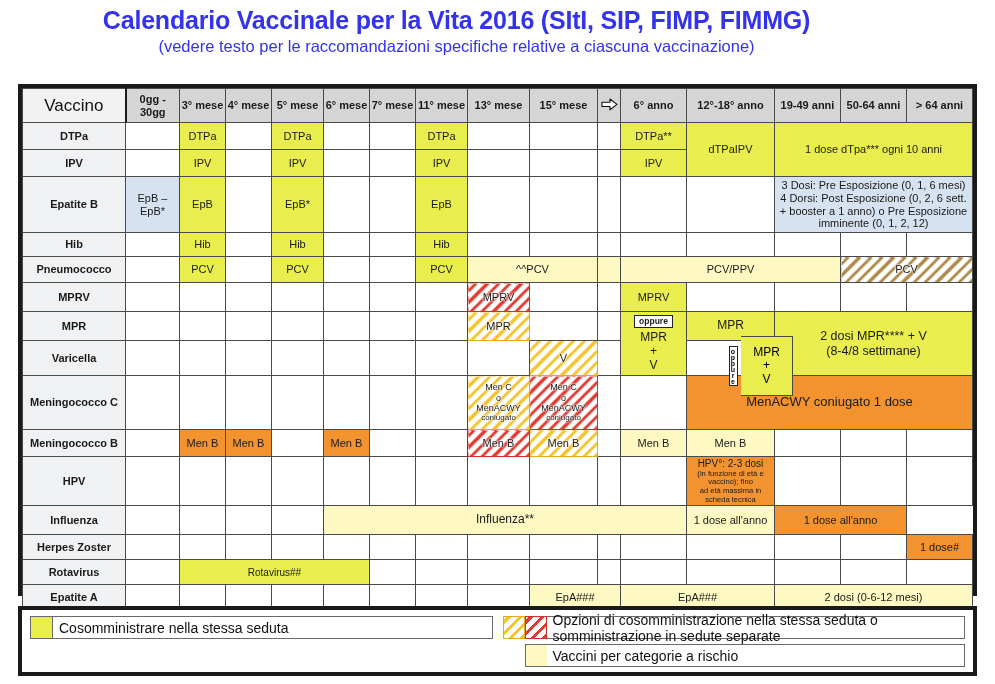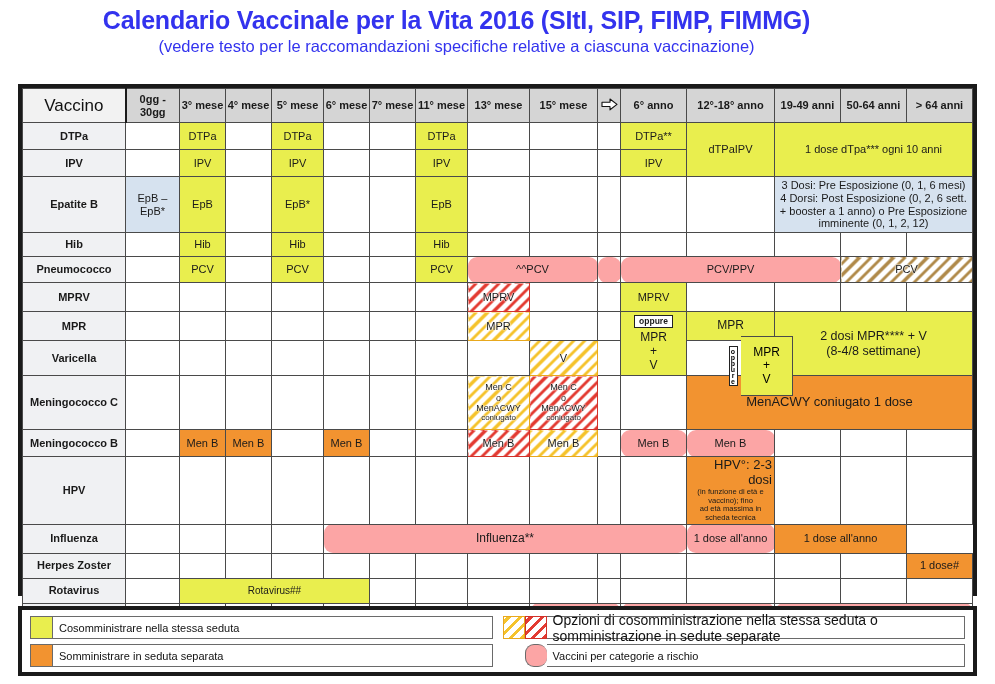--- a/index.html
+++ b/index.html
@@ -79,21 +79,21 @@
     font-weight: bold;
     font-size: 11.5px;
     text-align: left;
     padding-left: 7px;
     border-right: 2.5px solid #1a1a1a;
   }
 
   
   .f-yellow  { background: #e9ee4e; }
   .f-orange  { background: #f29330; }
-  .f-purple  { background: #fca5a5; border-radius: 9px; }
+  .f-purple  { background: #fef9c3; }
   .f-blue    { background: #d6e2ef; }
   .f-white   { background: #ffffff; }
 
   
   .h-yellow {
     background-color: #ffffff;
     background-image: repeating-linear-gradient(
       -45deg, #f5c32c 0 3px, #ffffff 3px 8px);
     border:1.6px solid #e8a81e !important;
   }
@@ -161,21 +161,21 @@
     border:1.6px solid #6a6a6a;
     height:23px;
   }
   .swatch { width:22px; flex:0 0 22px; border-right:1.6px solid #6a6a6a; }
   .swatch-pair { display:flex; flex:0 0 44px; }
   .swatch-pair .sw { width:22px; }
   .legend-label {
     flex:1;
     display:flex; align-items:center;
     padding-left:6px;
-    font-size:11px;
+    font-size:14px;
     color:#111;
   }
   .legend-right-row { display:flex; align-items:stretch; height:23px; }
 </style>
 </head>
 <body>
 
 <div id="root">
 
   <div class="title">Calendario Vaccinale per la Vita 2016 (SItI, SIP, FIMP, FIMMG)</div>
@@ -440,21 +440,21 @@
           <td class="f-white"></td>
           <td class="f-white"></td>
           <td class="f-white"></td>
           <td class="f-white"></td>
           <td class="f-white"></td>
           <td class="f-white"></td>
           <td class="f-white"></td>
           <td class="f-white"></td>
           <td class="f-white"></td>
           <td class="f-orange" style="padding:1px 2px;">
-            <div style="font-size:13px;text-align:right;">HPV°: 2-3 dosi</div>
+            <div style="font-size:10px;">HPV°: 2-3 dosi</div>
             <div style="font-size:7.6px;">(in funzione di età e vaccino); fino</div>
             <div style="font-size:7.6px;">ad età massima in scheda tecnica</div>
           </td>
           <td class="f-white"></td>
           <td class="f-white"></td>
           <td class="f-white"></td>
         </tr>
 
         <tr style="height:29px">
           <td class="vname">Influenza</td>
@@ -527,24 +527,20 @@
 V</div>
   </div>
 
   <div class="legend-frame">
     <div class="legend-grid">
 
       <div class="legend-col">
         <div class="legend-item">
           <div class="swatch f-yellow"></div>
           <div class="legend-label">Cosomministrare nella stessa seduta</div>
-        </div>
-        <div class="legend-item">
-          <div class="swatch f-orange"></div>
-          <div class="legend-label">Somministrare in seduta separata</div>
         </div>
       </div>
 
       <div class="legend-col">
         <div class="legend-right-row">
           <div class="swatch-pair">
             <div class="sw h-yellow"></div>
             <div class="sw h-red"></div>
           </div>
           <div class="legend-label" style="border:1.6px solid #6a6a6a; border-left:none; font-size:14px;">Opzioni di cosomministrazione nella stessa seduta o somministrazione in sedute separate</div>

